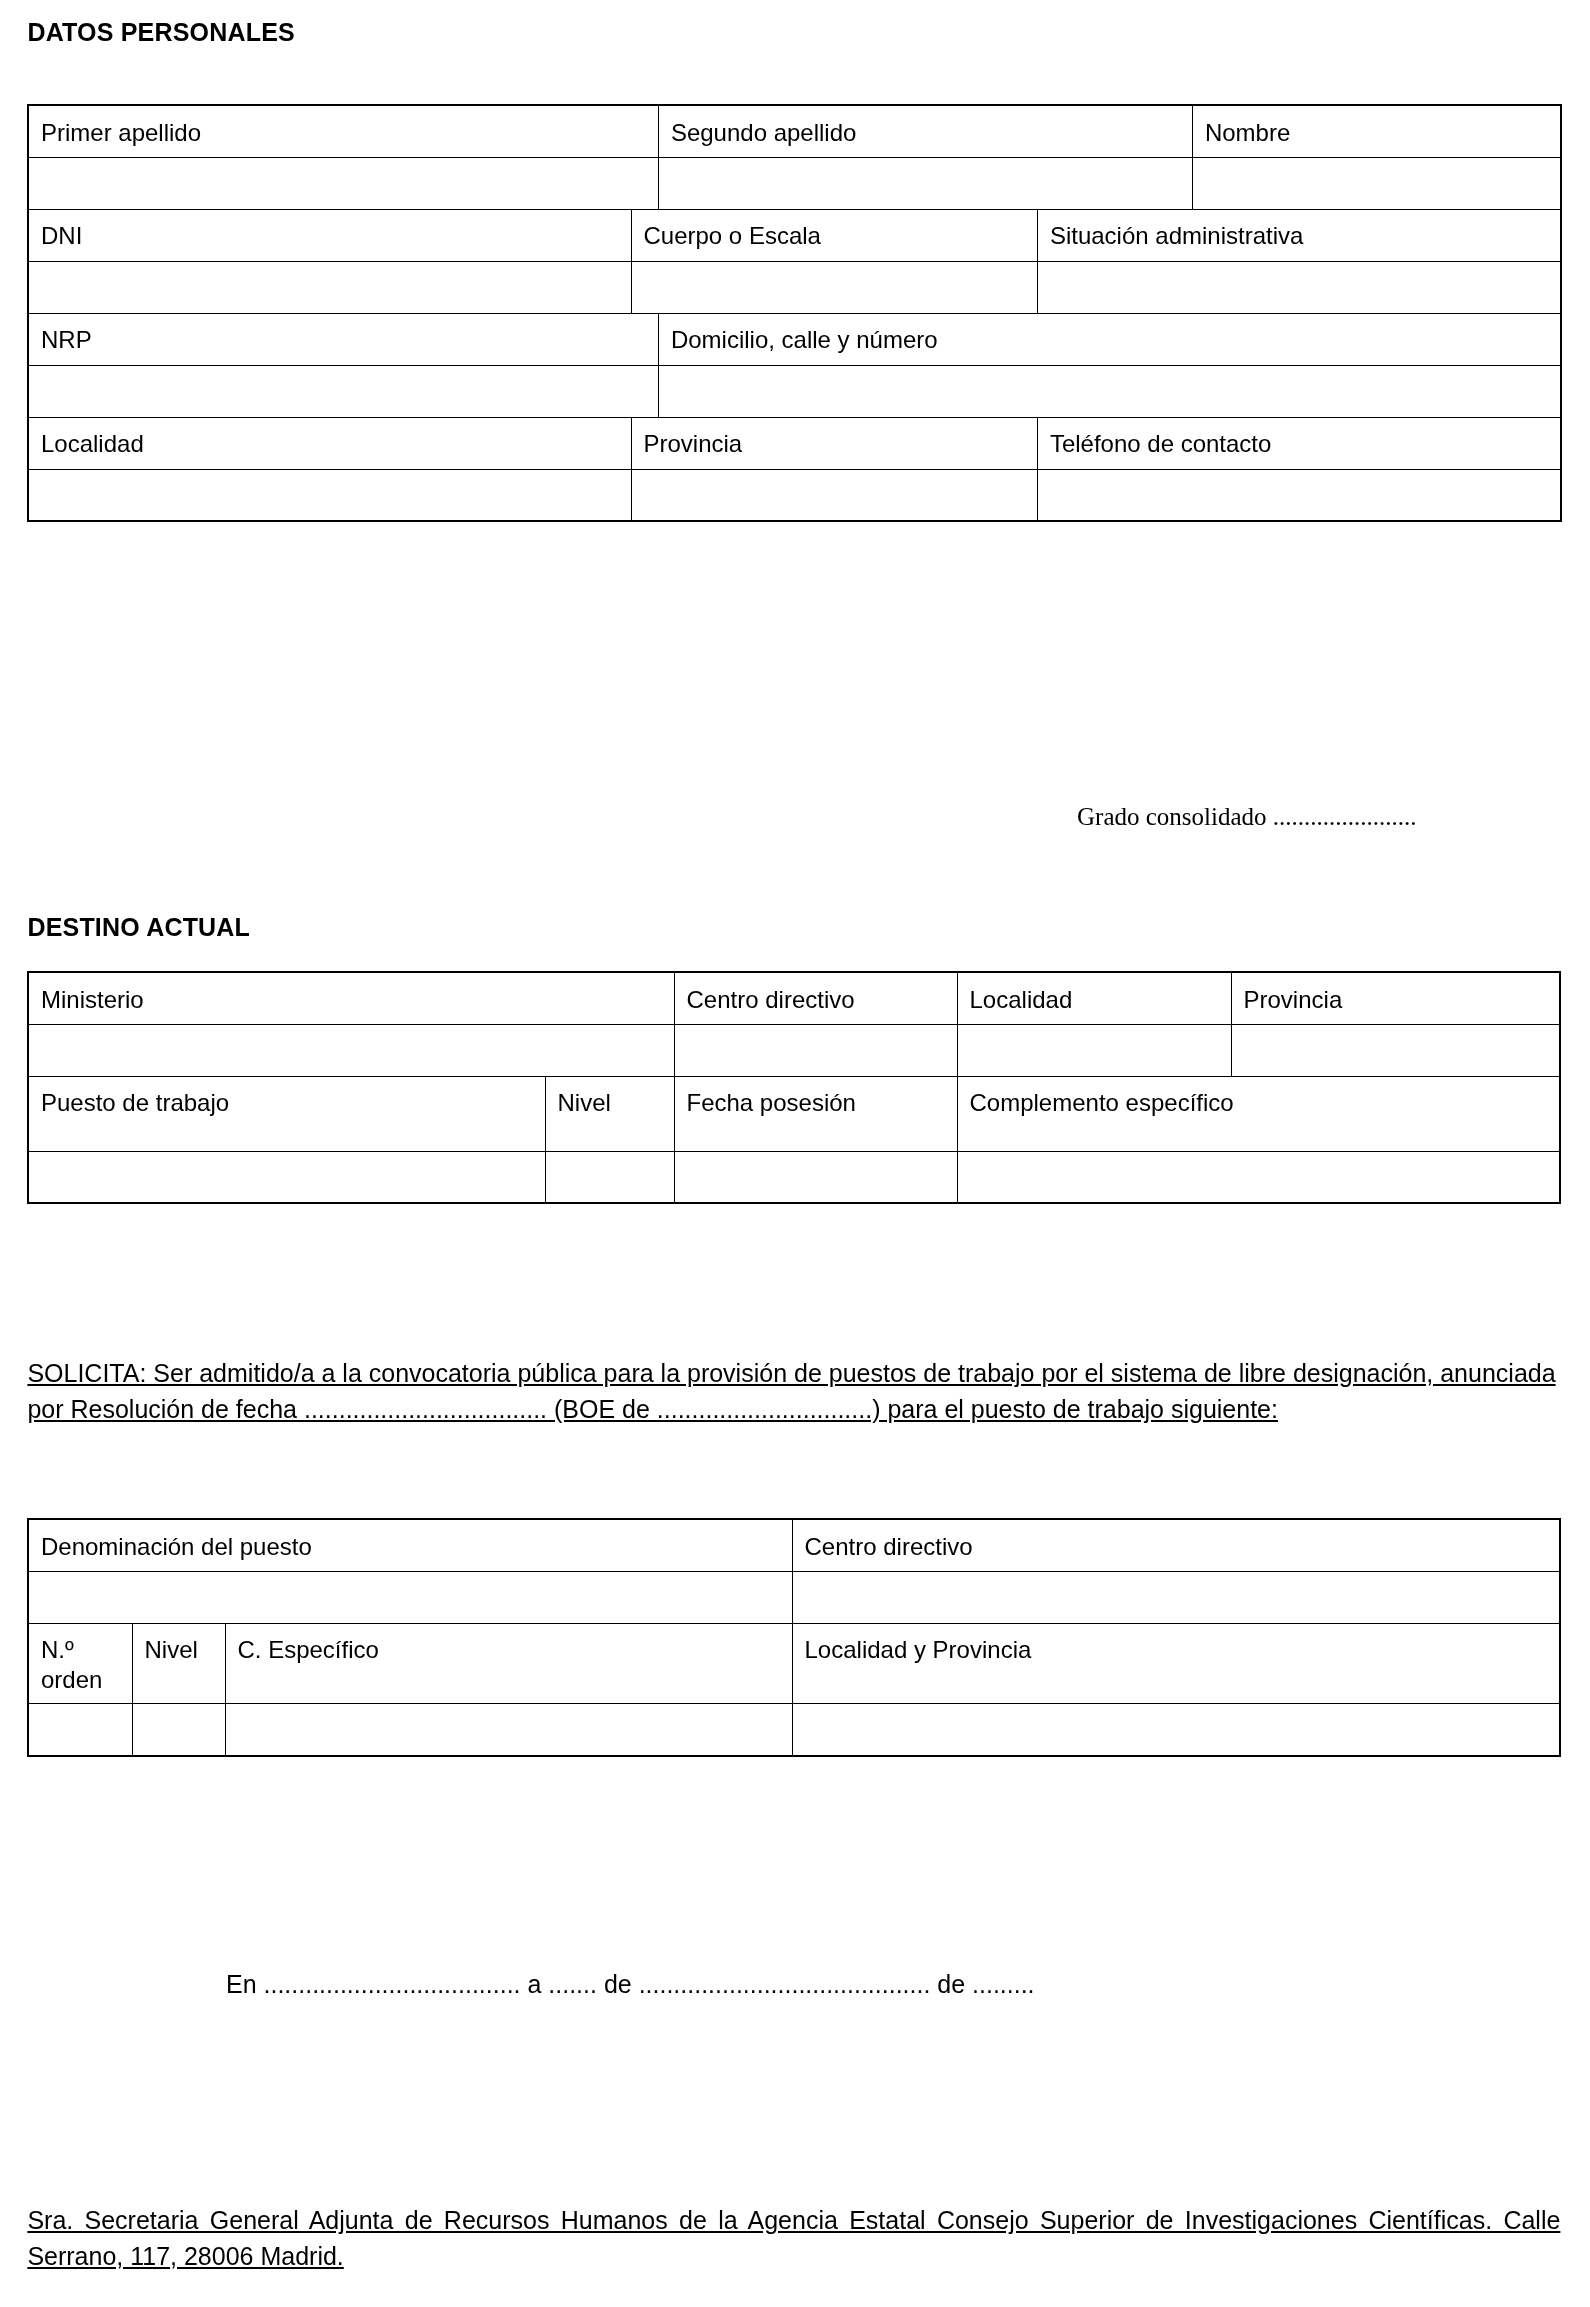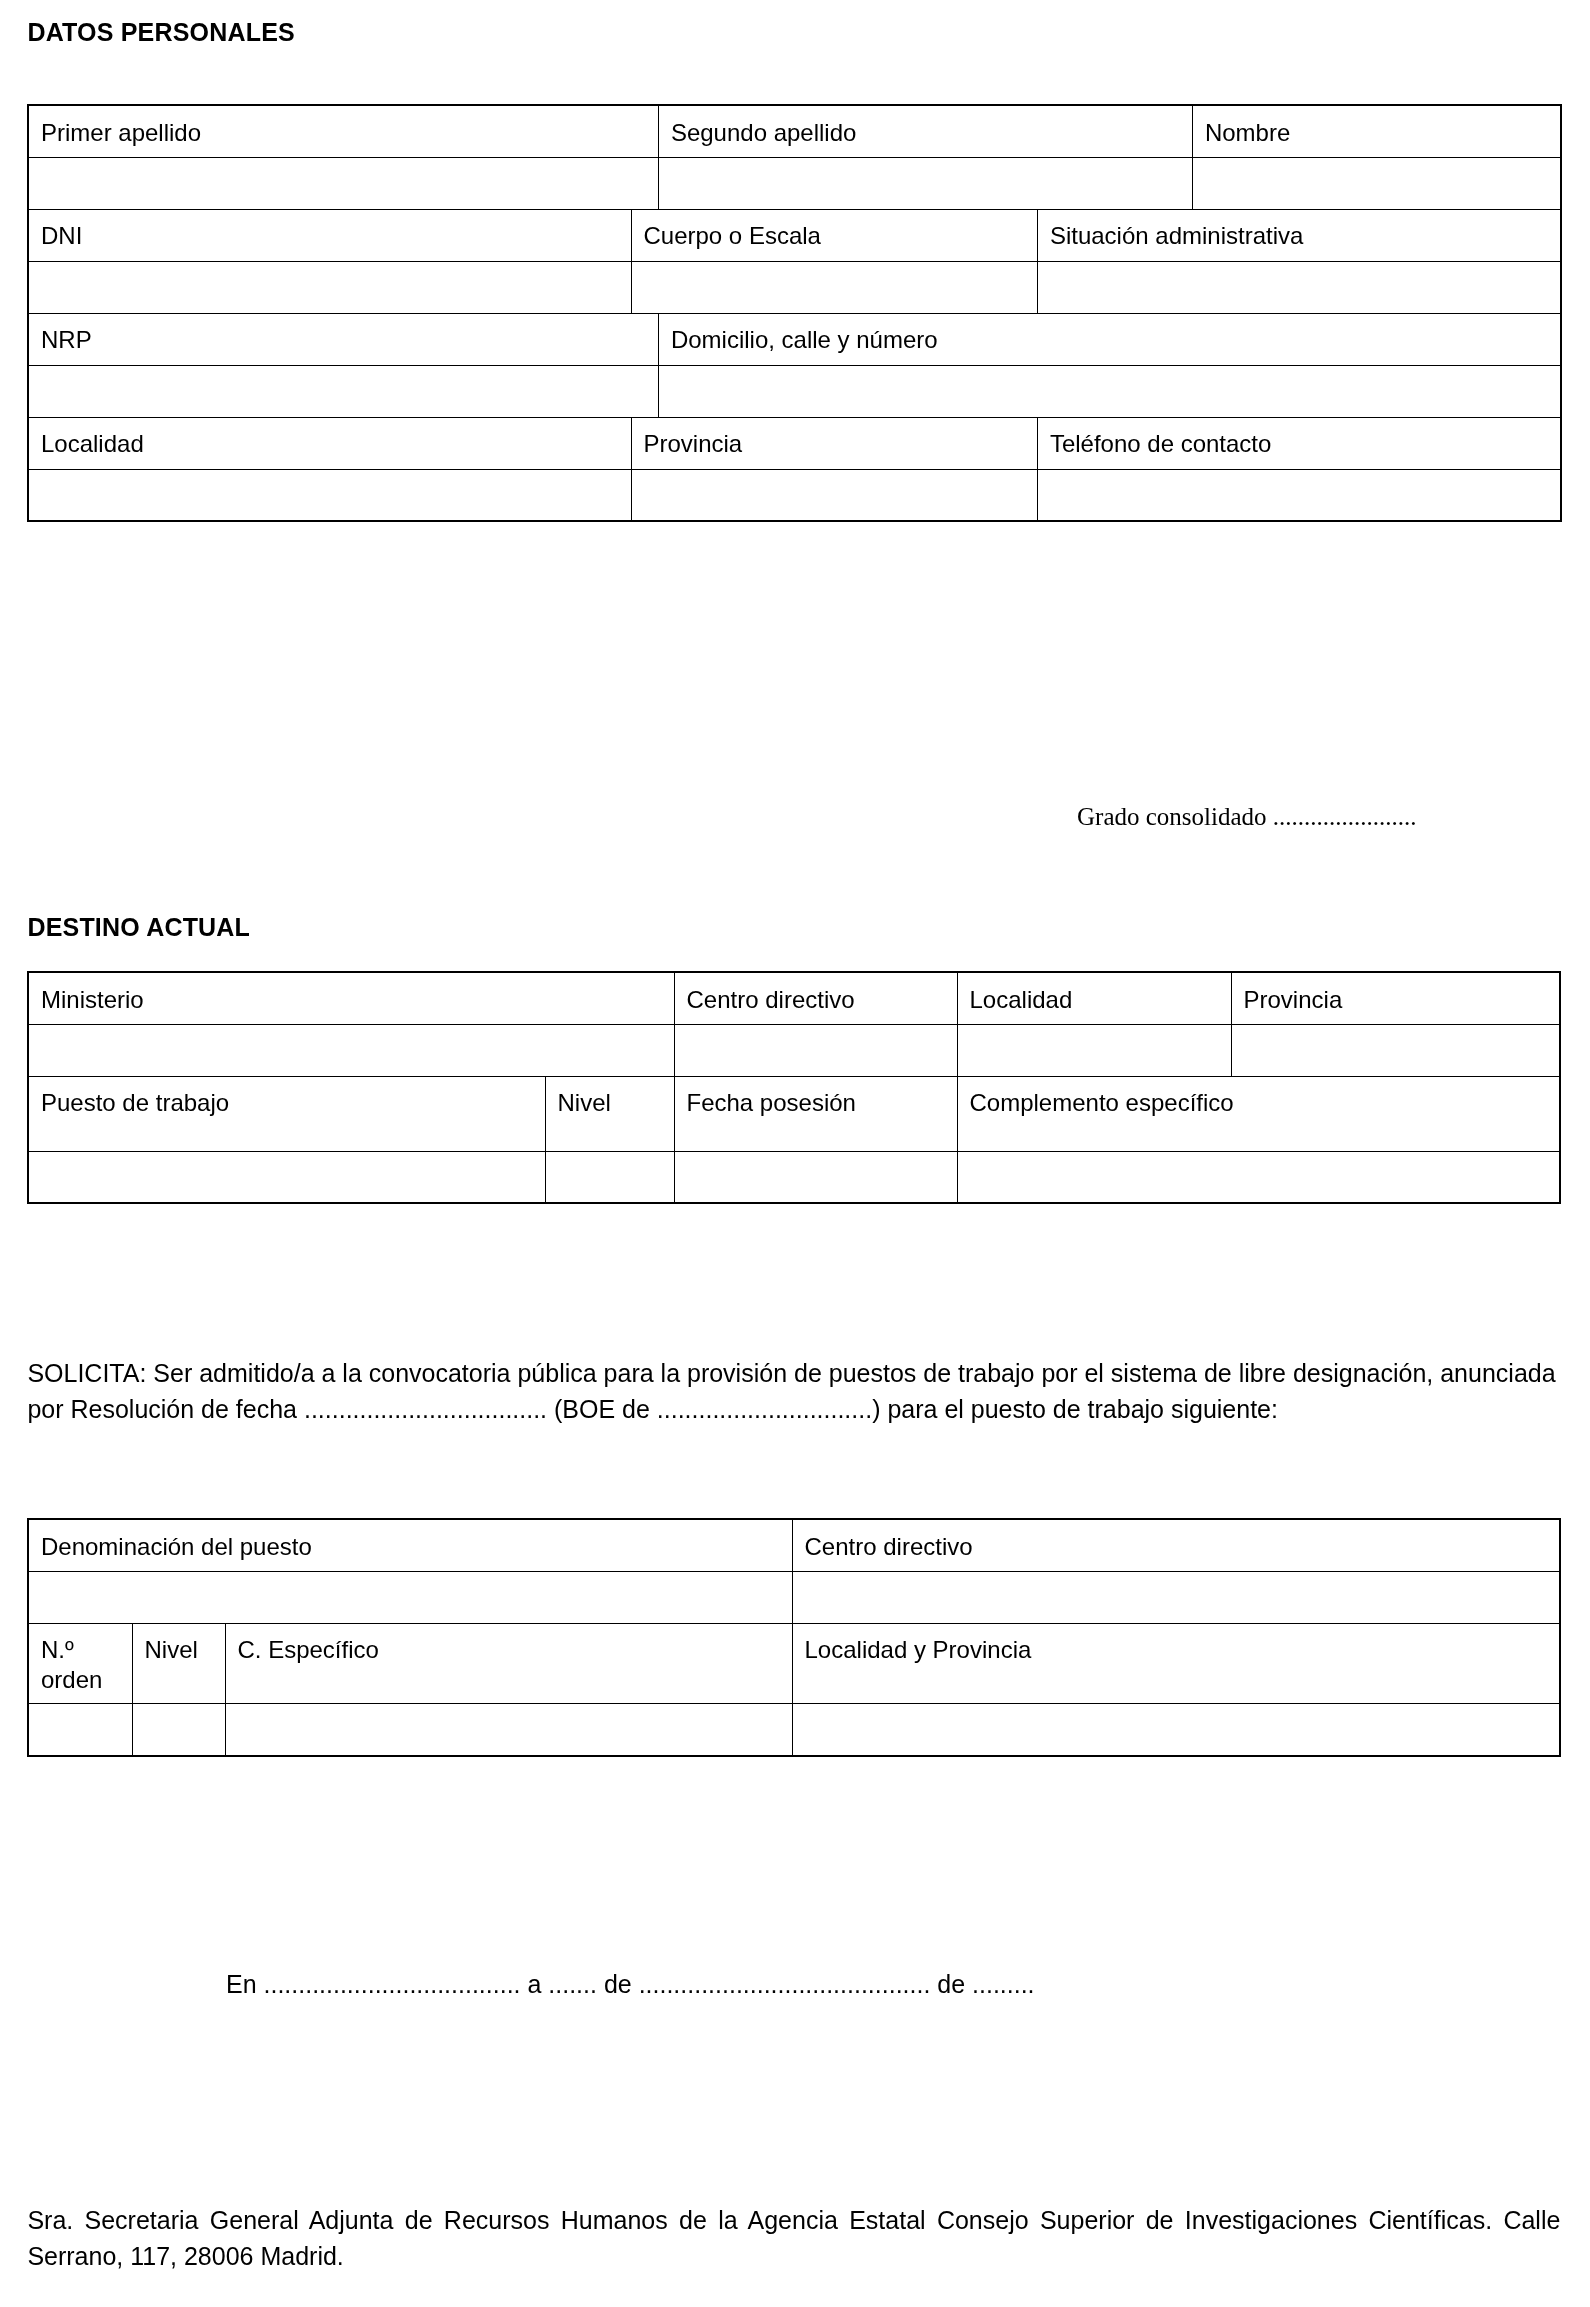--- a/index.html
+++ b/index.html
@@ -56,20 +56,21 @@
   .ftable td.label { height: 52px; }
   .ftable td.blank { height: 52px; padding: 0; }
   .ftable td.tall { height: 75px; }
 
   
   .para {
     position: absolute;
     left: 27.4px;
     font-size: 25px;
     line-height: 36px;
+    text-decoration: underline;
   }
   .para.justify { text-align: justify; }
 
   .right-line {
     position: absolute;
     font-size: 25px;
     line-height: 32px;
     white-space: nowrap;
     font-family: Liberation Serif, serif;
   }

